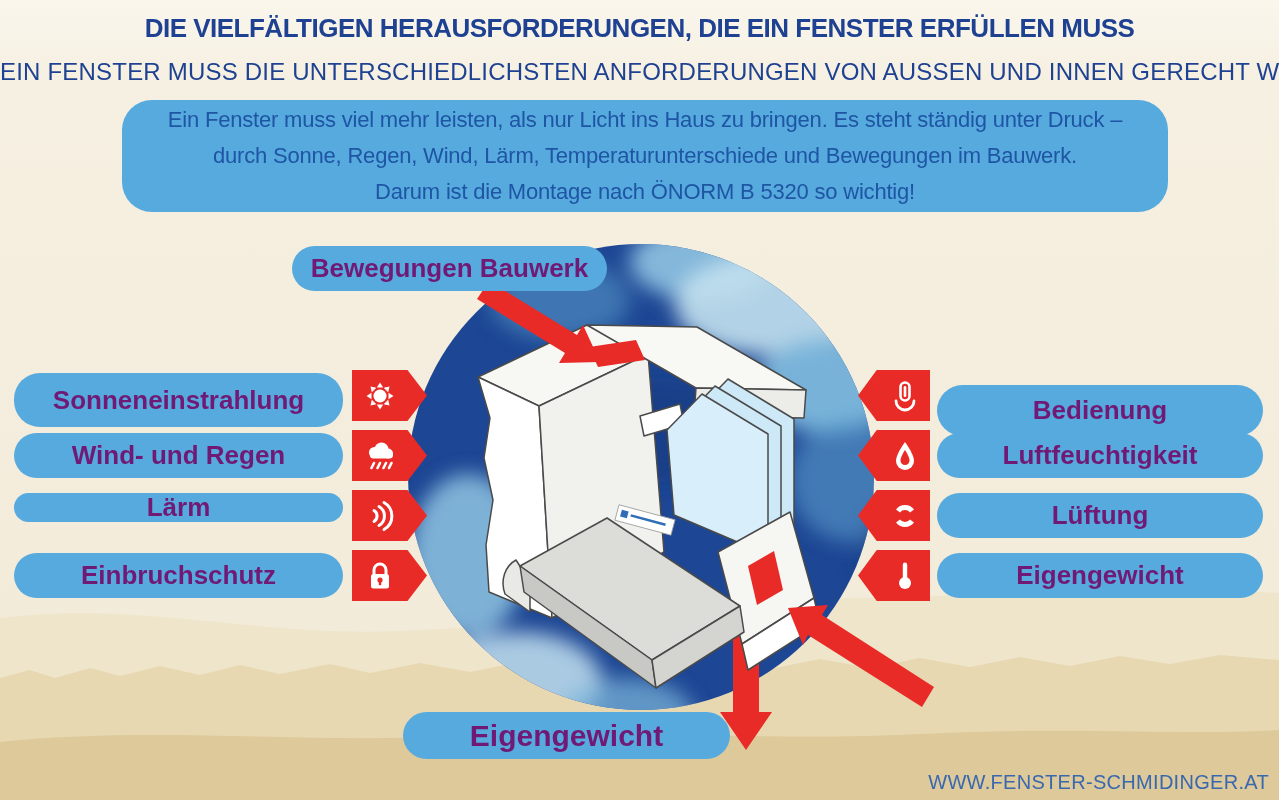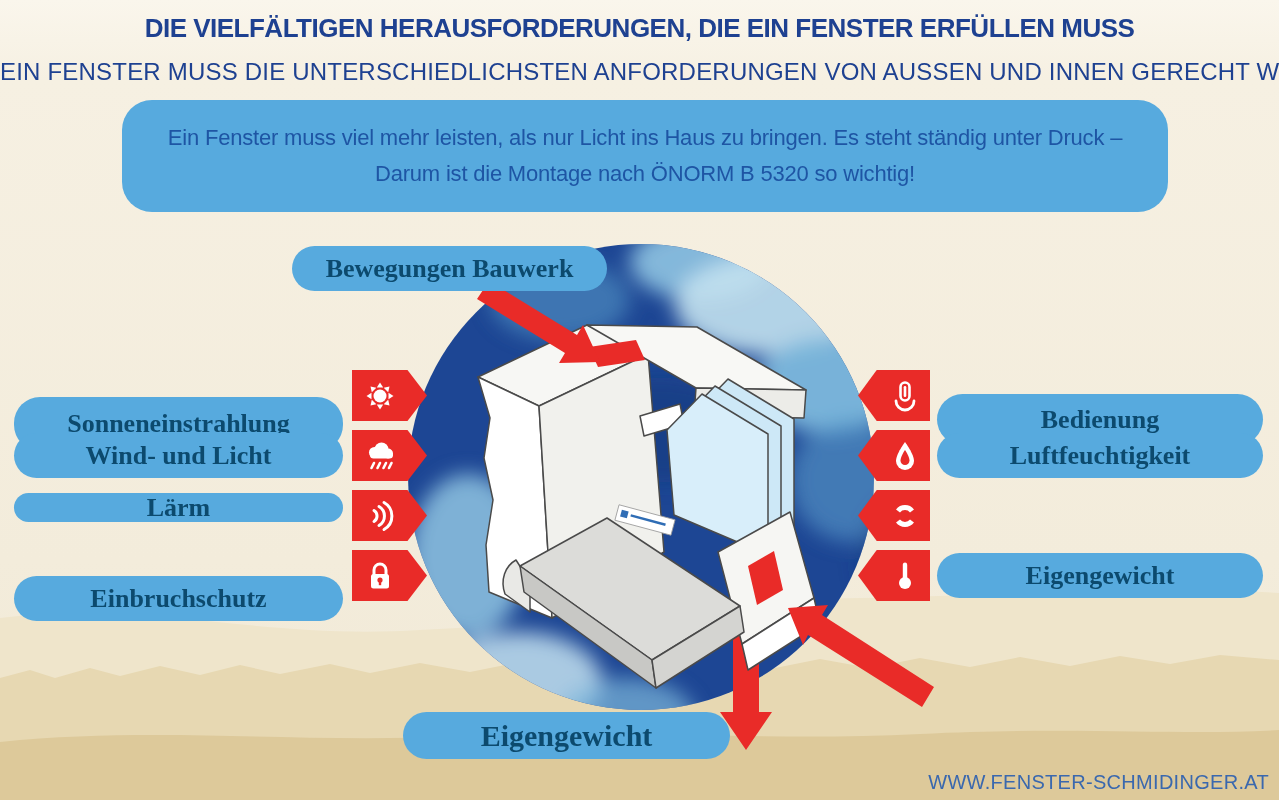--- a/index.html
+++ b/index.html
@@ -12,22 +12,22 @@
   .scene{z-index:1;}
   .title{position:absolute;left:0;right:0;top:13px;text-align:center;white-space:nowrap;
          font-size:26px;font-weight:bold;letter-spacing:-0.5px;color:#1e4191;z-index:2;}
   .subtitle{position:absolute;left:0;right:0;top:58px;text-align:center;white-space:nowrap;
          font-size:24px;font-weight:400;letter-spacing:0.2px;color:#1e4191;z-index:2;}
   .infobox{position:absolute;left:122px;top:100px;width:1046px;height:112px;border-radius:30px;
          background:#57aade;z-index:2;display:flex;flex-direction:column;justify-content:center;
          text-align:center;color:#1e55a4;font-size:22px;letter-spacing:-0.2px;line-height:36px;}
   .infobox div{white-space:nowrap;}
   .pill{position:absolute;background:#57aade;border-radius:26px;display:flex;align-items:center;
-        justify-content:center;color:#0c4a6e;font-weight:bold;font-size:26px;z-index:3;
-        white-space:nowrap;font-family:Liberation Serif, serif;}
+        justify-content:center;color:#701a75;font-weight:bold;font-size:26px;z-index:3;
+        white-space:nowrap;}
   .tag{position:absolute;width:67px;height:51px;background:#e92b28;z-index:3;
        display:flex;align-items:center;}
   .tag.left{clip-path:polygon(0 0,74% 0,100% 50%,74% 100%,0 100%);padding-left:8px;}
   .tag.right{clip-path:polygon(26% 0,100% 0,100% 100%,26% 100%,0 50%);justify-content:flex-end;padding-right:5px;}
   .website{position:absolute;right:10px;top:771px;font-size:20px;letter-spacing:0.3px;
         color:#3a68ae;z-index:3;text-align:right;}
   .ico{width:40px;height:40px;}
 </style>
 </head>
 <body>
@@ -103,46 +103,47 @@
     <polygon fill="#e92b28" points="489,281 577,335 583,325 600,362 559,363 565,353 477,299"></polygon>
 
     <polygon fill="#e92b28" points="934,687 822,615 828,605 788,608 803,645 808,635 922,707"></polygon>
   </svg>
 
   <div class="title">DIE VIELFÄLTIGEN HERAUSFORDERUNGEN, DIE EIN FENSTER ERFÜLLEN MUSS</div>
   <div class="subtitle">EIN FENSTER MUSS DIE UNTERSCHIEDLICHSTEN ANFORDERUNGEN VON AUSSEN UND INNEN GERECHT WERDEN.</div>
 
   <div class="infobox">
     <div>Ein Fenster muss viel mehr leisten, als nur Licht ins Haus zu bringen. Es steht ständig unter Druck –</div>
+    <div>durch Sonne, Regen, Wind, Lärm, Temperaturunterschiede und Bewegungen im Bauwerk.</div>
     <div>Darum ist die Montage nach ÖNORM B 5320 so wichtig!</div>
   </div>
 
   <div class="pill" style="left:292px;top:246px;width:315px;height:45px;">Bewegungen Bauwerk</div>
   <div class="pill" style="left:403px;top:712px;width:327px;height:47px;font-size:30px;">Eigengewicht</div>
 
-  <div class="pill" style="left:14px;top:373px;width:329px;height:54px;margin-top:24px;">Sonneneinstrahlung</div>
+  <div class="pill" style="left:14px;top:373px;width:329px;height:54px;">Sonneneinstrahlung</div>
   <div class="tag left" style="left:352px;top:370px;">
     <svg class="ico" viewBox="0 0 40 40">
       <g fill="#fff">
         <circle cx="20" cy="20" r="6.5"></circle>
         <g>
           <path d="M20,6.5 l3.2,5 h-6.4 Z"></path>
             <path d="M20,33.5 l3.2,-5 h-6.4 Z"></path>
           <path d="M6.5,20 l5,-3.2 v6.4 Z"></path>
             <path d="M33.5,20 l-5,-3.2 v6.4 Z"></path>
           <path d="M10.5,10.5 l5.8,1.3 l-4.5,4.5 Z"></path>
             <path d="M29.5,10.5 l-5.8,1.3 l4.5,4.5 Z"></path>
           <path d="M10.5,29.5 l5.8,-1.3 l-4.5,-4.5 Z"></path>
             <path d="M29.5,29.5 l-5.8,-1.3 l4.5,-4.5 Z"></path>
         </g>
       </g>
     </svg>
   </div>
 
-  <div class="pill" style="left:14px;top:433px;width:329px;height:45px;">Wind- und Licht</div>
+  <div class="pill" style="left:14px;top:433px;width:329px;height:45px;">Wind- und Regen</div>
   <div class="tag left" style="left:352px;top:430px;">
     <svg class="ico" viewBox="0 0 40 40">
       <g fill="#fff">
         <circle cx="14.5" cy="16.5" r="5.5"></circle>
           <circle cx="21.5" cy="13.5" r="7"></circle>
           <circle cx="28" cy="17.5" r="5"></circle>
         <rect x="10" y="15.5" width="23" height="7" rx="3.5"></rect>
       </g>
       <g stroke="#fff" stroke-width="2.6" stroke-linecap="round">
         <line x1="14" y1="27" x2="11.5" y2="32"></line>
@@ -157,55 +158,56 @@
   <div class="tag left" style="left:352px;top:490px;">
     <svg class="ico" viewBox="0 0 40 40">
       <g fill="none" stroke="#fff" stroke-width="3" stroke-linecap="round">
         <path d="M14,14.5 a6.5,6.5 0 0 1 0,11"></path>
         <path d="M19,10.5 a11,11 0 0 1 0,19"></path>
         <path d="M24,6.5 a15.5,15.5 0 0 1 0,27"></path>
       </g>
     </svg>
   </div>
 
-  <div class="pill" style="left:14px;top:576px;width:329px;height:45px;">Einbruchschutz</div>
+  <div class="pill" style="left:14px;top:553px;width:329px;height:45px;">Einbruchschutz</div>
   <div class="tag left" style="left:352px;top:550px;">
     <svg class="ico" viewBox="0 0 40 40">
       <path d="M14,19 v-5 a6,6 0 0 1 12,0 v5" fill="none" stroke="#fff" stroke-width="3"></path>
       <rect x="11" y="18" width="18" height="14.5" rx="2.5" fill="#fff"></rect>
       <circle cx="20" cy="24" r="2.6" fill="#e92b28"></circle>
       <rect x="18.8" y="24" width="2.4" height="5.2" fill="#e92b28"></rect>
     </svg>
   </div>
 
   <div class="tag right" style="left:858px;top:370px;">
     <svg class="ico" viewBox="0 0 40 40">
       <rect x="15.5" y="6.5" width="9" height="18" rx="4.5" fill="none" stroke="#fff" stroke-width="2.6"></rect>
       <rect x="18.7" y="10" width="2.6" height="11" rx="1.3" fill="#fff"></rect>
       <path d="M11,25 a9,9 0 0 0 18,0" fill="none" stroke="#fff" stroke-width="2.8" stroke-linecap="round"></path>
     </svg>
   </div>
-  <div class="pill" style="left:937px;top:394px;width:326px;height:51px;">Bedienung</div>
+  <div class="pill" style="left:937px;top:385px;width:326px;height:51px;">Bedienung</div>
 
   <div class="tag right" style="left:858px;top:430px;">
     <svg class="ico" viewBox="0 0 40 40">
       <path d="M20,6 C20,6 11,18 11,25 a9,9 0 0 0 18,0 C29,18 20,6 20,6 Z" fill="#fff"></path>
       <path d="M20,14 C20,14 15.5,20.5 15.5,24.5 a4.5,4.5 0 0 0 9,0 C24.5,20.5 20,14 20,14 Z" fill="#e92b28"></path>
     </svg>
   </div>
   <div class="pill" style="left:937px;top:433px;width:326px;height:45px;">Luftfeuchtigkeit</div>
 
   <div class="tag right" style="left:858px;top:490px;">
     <svg class="ico" viewBox="0 0 40 40">
       <g fill="none" stroke="#fff" stroke-width="5">
         <path d="M13,15 A8.8,8.8 0 0 1 27,15"></path>
         <path d="M27,25 A8.8,8.8 0 0 1 13,25"></path>
       </g>
     </svg>
   </div>
+  <div class="pill" style="left:937px;top:493px;width:326px;height:45px;">Lüftung</div>
 
   <div class="tag right" style="left:858px;top:550px;">
     <svg class="ico" viewBox="0 0 40 40">
       <rect x="17.8" y="6.5" width="4.4" height="17" rx="2.2" fill="#fff"></rect>
       <circle cx="20" cy="27" r="6" fill="#fff"></circle>
     </svg>
   </div>
   <div class="pill" style="left:937px;top:553px;width:326px;height:45px;">Eigengewicht</div>
 
   <div class="website">WWW.FENSTER-SCHMIDINGER.AT</div>

